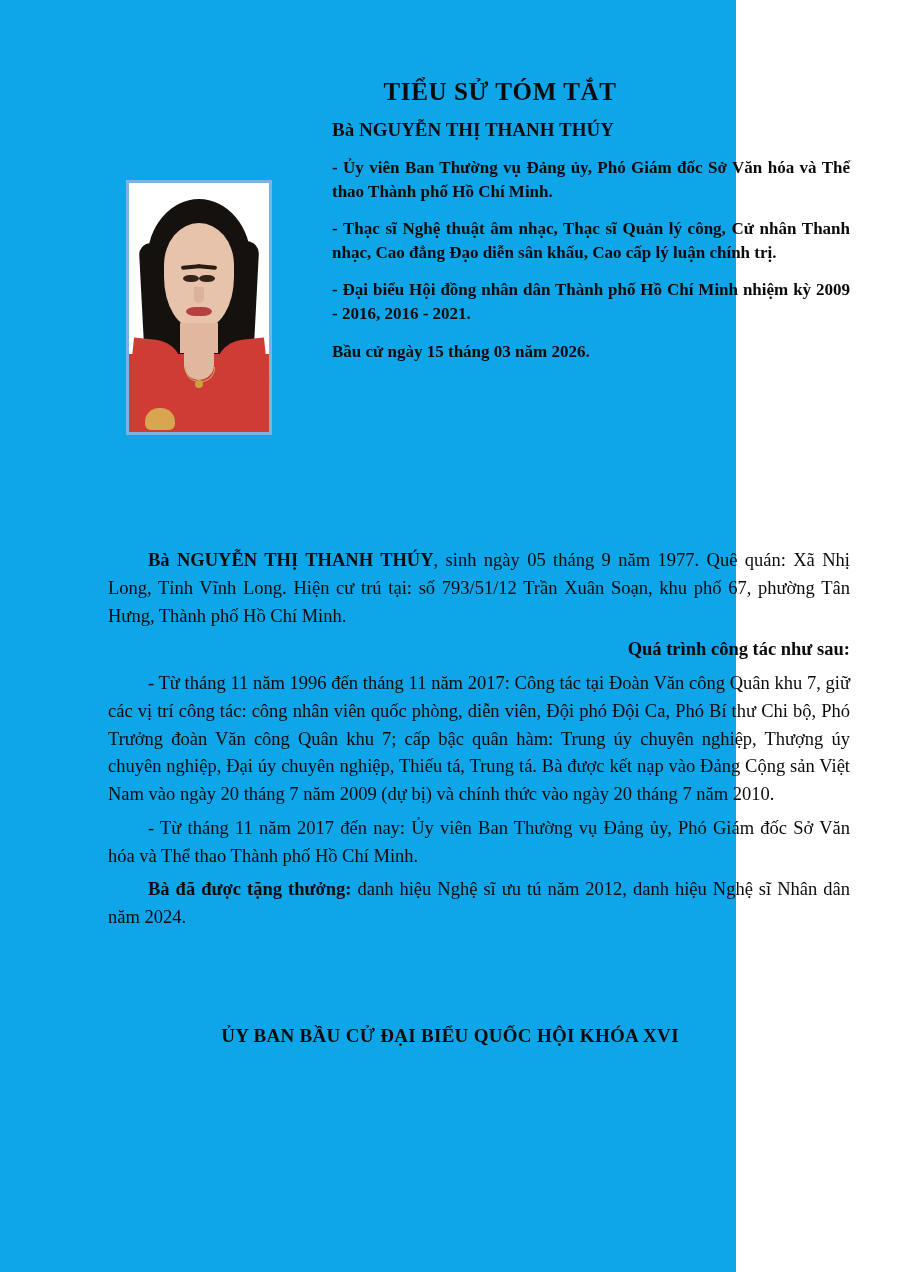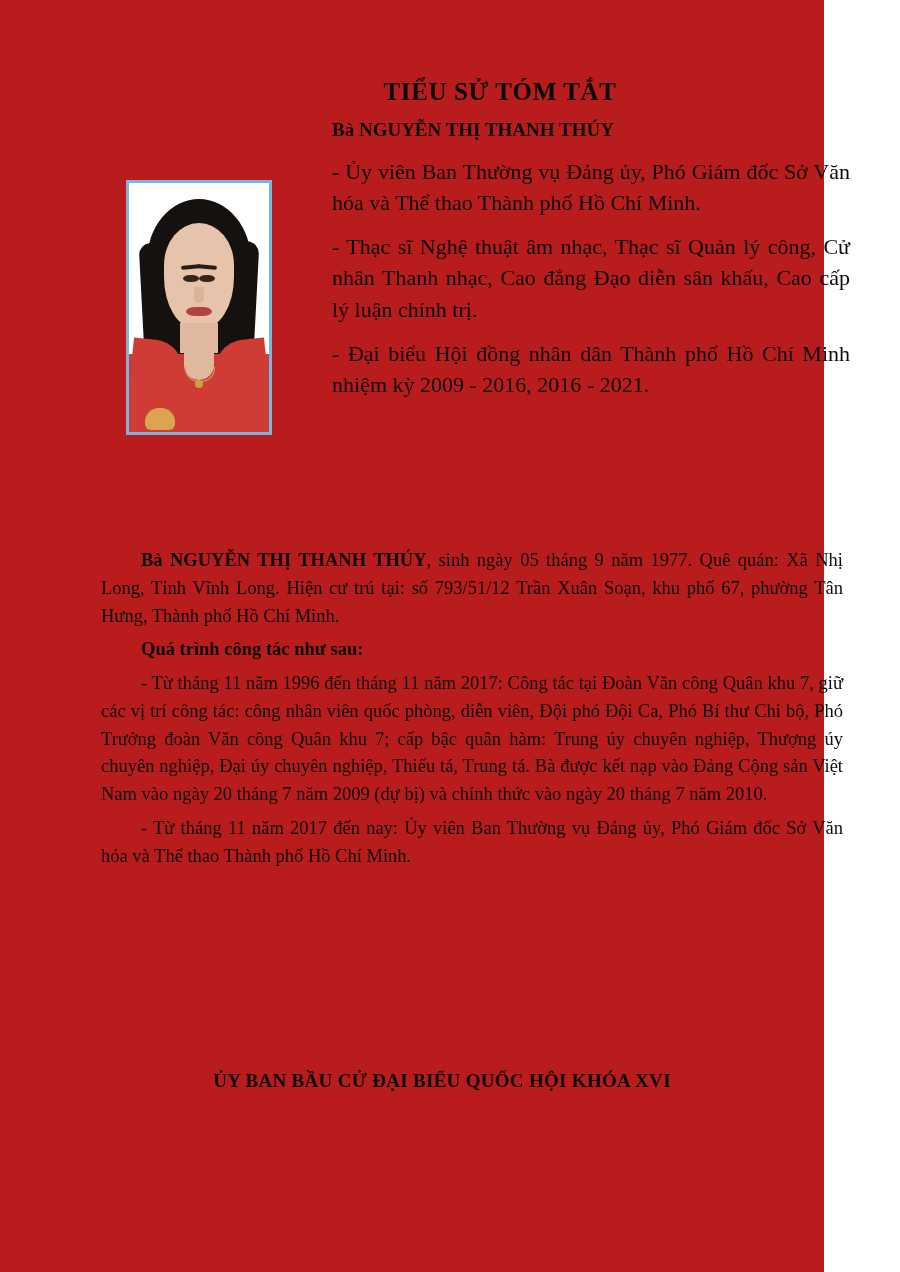--- a/index.html
+++ b/index.html
@@ -13,23 +13,23 @@
     height: 1272px;
     position: relative;
     font-family: "Liberation Serif", "DejaVu Serif", serif;
     color: #0b0b0b;
     overflow: hidden;
   }
 
   .page {
     position: absolute;
     inset: 0;
-    width: 824px;
+    width: 736px;
     height: 1272px;
-    background: #b91c1c;
+    background: #0ea5e9;
   }
 
   
   .doc-title {
     position: absolute;
     left: 290px;
     top: 78px;
     width: 420px;
     text-align: center;
     font-size: 25px;
@@ -222,72 +222,72 @@
     top: 0;
     width: 518px;
   }
   .subject-name {
     font-size: 19px;
     font-weight: bold;
     line-height: 1.25;
     margin-bottom: 14px;
   }
   .info-item {
-    font-size: 22px;
-    font-weight: normal;
+    font-size: 17px;
+    font-weight: bold;
     line-height: 1.42;
     text-align: justify;
     text-justify: inter-word;
     margin-bottom: 13px;
   }
   .info-item.last-line-natural {
     text-align-last: left;
   }
   .info-item.tight {
     letter-spacing: -0.35px;
     word-spacing: -0.5px;
   }
 
   
   .body-col {
     position: absolute;
-    left: 101px;
+    left: 108px;
     top: 547px;
     width: 742px;
   }
   .para {
     font-size: 18.5px;
     line-height: 1.5;
     text-align: justify;
     text-justify: inter-word;
     text-align-last: left;
     margin: 0 0 6px 0;
     text-indent: 40px;
   }
   .para b { font-weight: bold; }
   .para-heading {
     font-size: 18.5px;
     font-weight: bold;
     line-height: 1.5;
     text-indent: 40px;
     margin: 0 0 6px 0;
+    text-align: right;
   }
 
   
   .footer {
     position: absolute;
-    left: 42px;
+    left: 50px;
     top: 1022px;
     width: 800px;
     text-align: center;
     font-size: 19px;
     font-weight: bold;
     line-height: 1.5;
     letter-spacing: 0.3px;
-    margin-top: 45px;
   }
   .footer div { white-space: nowrap; }
 </style>
 </head>
 <body>
 
 <div class="page">
 
   <div class="doc-title">TIỂU SỬ TÓM TẮT</div>
 
@@ -314,31 +314,33 @@
         <div class="p-pendant"></div>
         <div class="p-brooch"></div>
       </div>
     </div>
 
     <div class="info-col">
       <div class="subject-name">Bà NGUYỄN THỊ THANH THÚY</div>
       <div class="info-item">- Ủy viên Ban Thường vụ Đảng ủy, Phó Giám đốc Sở Văn hóa và Thể thao Thành phố Hồ Chí Minh.</div>
       <div class="info-item">- Thạc sĩ Nghệ thuật âm nhạc, Thạc sĩ Quản lý công, Cử nhân Thanh nhạc, Cao đẳng Đạo diễn sân khấu, Cao cấp lý luận chính trị.</div>
       <div class="info-item">- Đại biểu Hội đồng nhân dân Thành phố Hồ Chí Minh nhiệm kỳ 2009 - 2016, 2016 - 2021.</div>
+      <div class="info-item last-line-natural">Bầu cử ngày 15 tháng 03 năm 2026.</div>
     </div>
 
   </div>
 
   <div class="body-col">
     <p class="para"><b>Bà NGUYỄN THỊ THANH THÚY</b><span>, sinh ngày 05 tháng 9 năm 1977. Quê quán: Xã Nhị Long, Tỉnh Vĩnh Long. Hiện cư trú tại: số 793/51/12 Trần Xuân Soạn, khu phố 67, phường Tân Hưng, Thành phố Hồ Chí Minh.</span></p>
 
     <div class="para-heading">Quá trình công tác như sau:</div>
 
     <p class="para">- Từ tháng 11 năm 1996 đến tháng 11 năm 2017: Công tác tại Đoàn Văn công Quân khu 7, giữ các vị trí công tác: công nhân viên quốc phòng, diễn viên, Đội phó Đội Ca, Phó Bí thư Chi bộ, Phó Trưởng đoàn Văn công Quân khu 7; cấp bậc quân hàm: Trung úy chuyên nghiệp, Thượng úy chuyên nghiệp, Đại úy chuyên nghiệp, Thiếu tá, Trung tá. Bà được kết nạp vào Đảng Cộng sản Việt Nam vào ngày 20 tháng 7 năm 2009 (dự bị) và chính thức vào ngày 20 tháng 7 năm 2010.</p>
     <p class="para">- Từ tháng 11 năm 2017 đến nay: Ủy viên Ban Thường vụ Đảng ủy, Phó Giám đốc Sở Văn hóa và Thể thao Thành phố Hồ Chí Minh.</p>
 
+    <p class="para"><b>Bà đã được tặng thưởng:</b><span> danh hiệu Nghệ sĩ ưu tú năm 2012, danh hiệu Nghệ sĩ Nhân dân năm 2024.</span></p>
   </div>
 
   <div class="footer">
     <div>ỦY BAN BẦU CỬ ĐẠI BIỂU QUỐC HỘI KHÓA XVI</div>
   </div>
 
 </div>
 
 </body></html>

